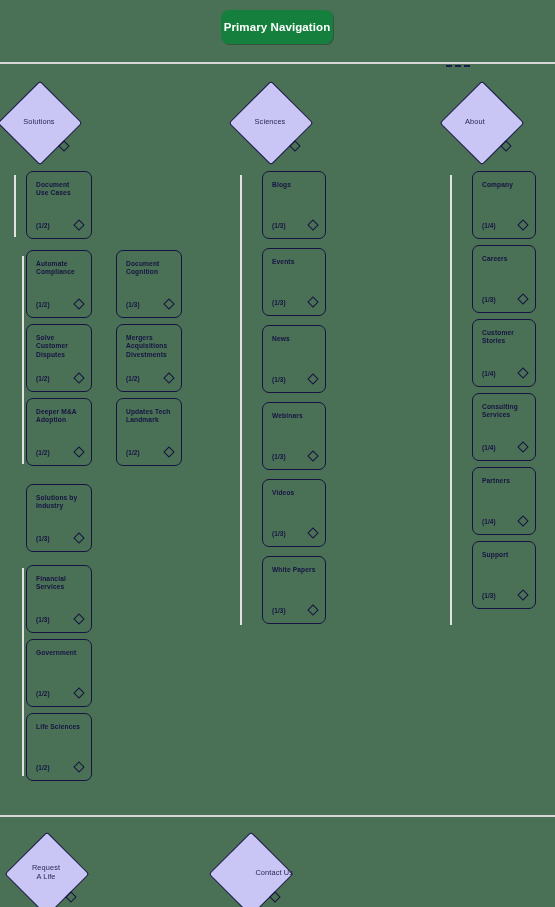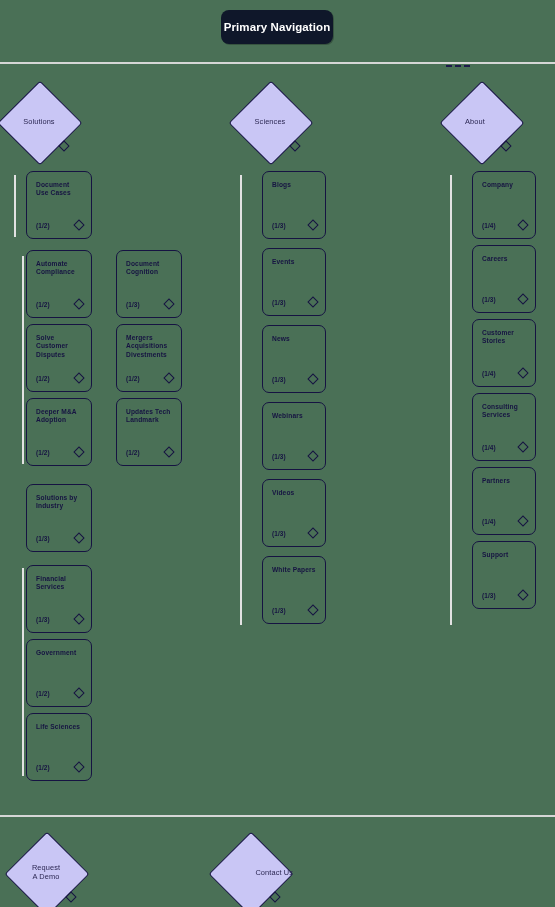--- a/index.html
+++ b/index.html
@@ -20,21 +20,21 @@
     inset: 0;
   }
 
   
   .header-pill {
     position: absolute;
     left: 221px;
     top: 10px;
     width: 112px;
     height: 34px;
-    background: #0f172a;
+    background: #15803d;
     border-radius: 8px;
     display: flex;
     align-items: center;
     justify-content: center;
     color: #ffffff;
     font-size: 11.5px;
     font-weight: bold;
     letter-spacing: 0.1px;
     box-shadow: 1px 1px 0 rgba(0,0,0,0.25);
   }
@@ -269,20 +269,20 @@
         <div class="card-count">(1/4)</div>
         <div class="card-dot"></div>
       </div>
       <div class="card" style="left: 472px; top: 541px; width: 64px; height: 68px;">
         <div class="card-title">Support</div>
         <div class="card-count">(1/3)</div>
         <div class="card-dot"></div>
       </div>
       <div class="diamond" style="left: 17px; top: 844px;"></div>
       <div class="diamond-label" style="left: 3px; top: 863px; white-space: pre-line;">Request
-A Demo</div>
+A Life</div>
       <div class="node-dot" style="left: 67px; top: 893px;"></div>
       <div class="diamond" style="left: 221px; top: 844px;"></div>
       <div class="diamond-label" style="left: 207px; top: 868px; white-space: pre-line; text-align: right;">Contact Us</div>
       <div class="node-dot" style="left: 271px; top: 893px;"></div>
     </div>
 
 </div>
 
 </body></html>

